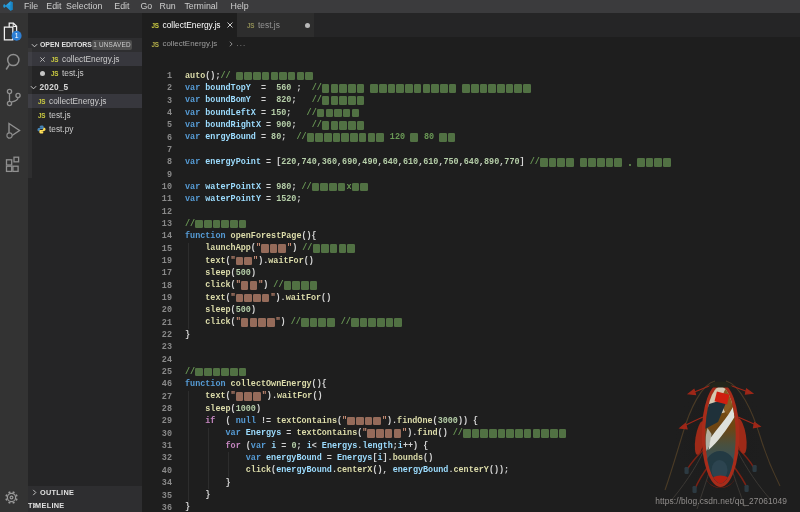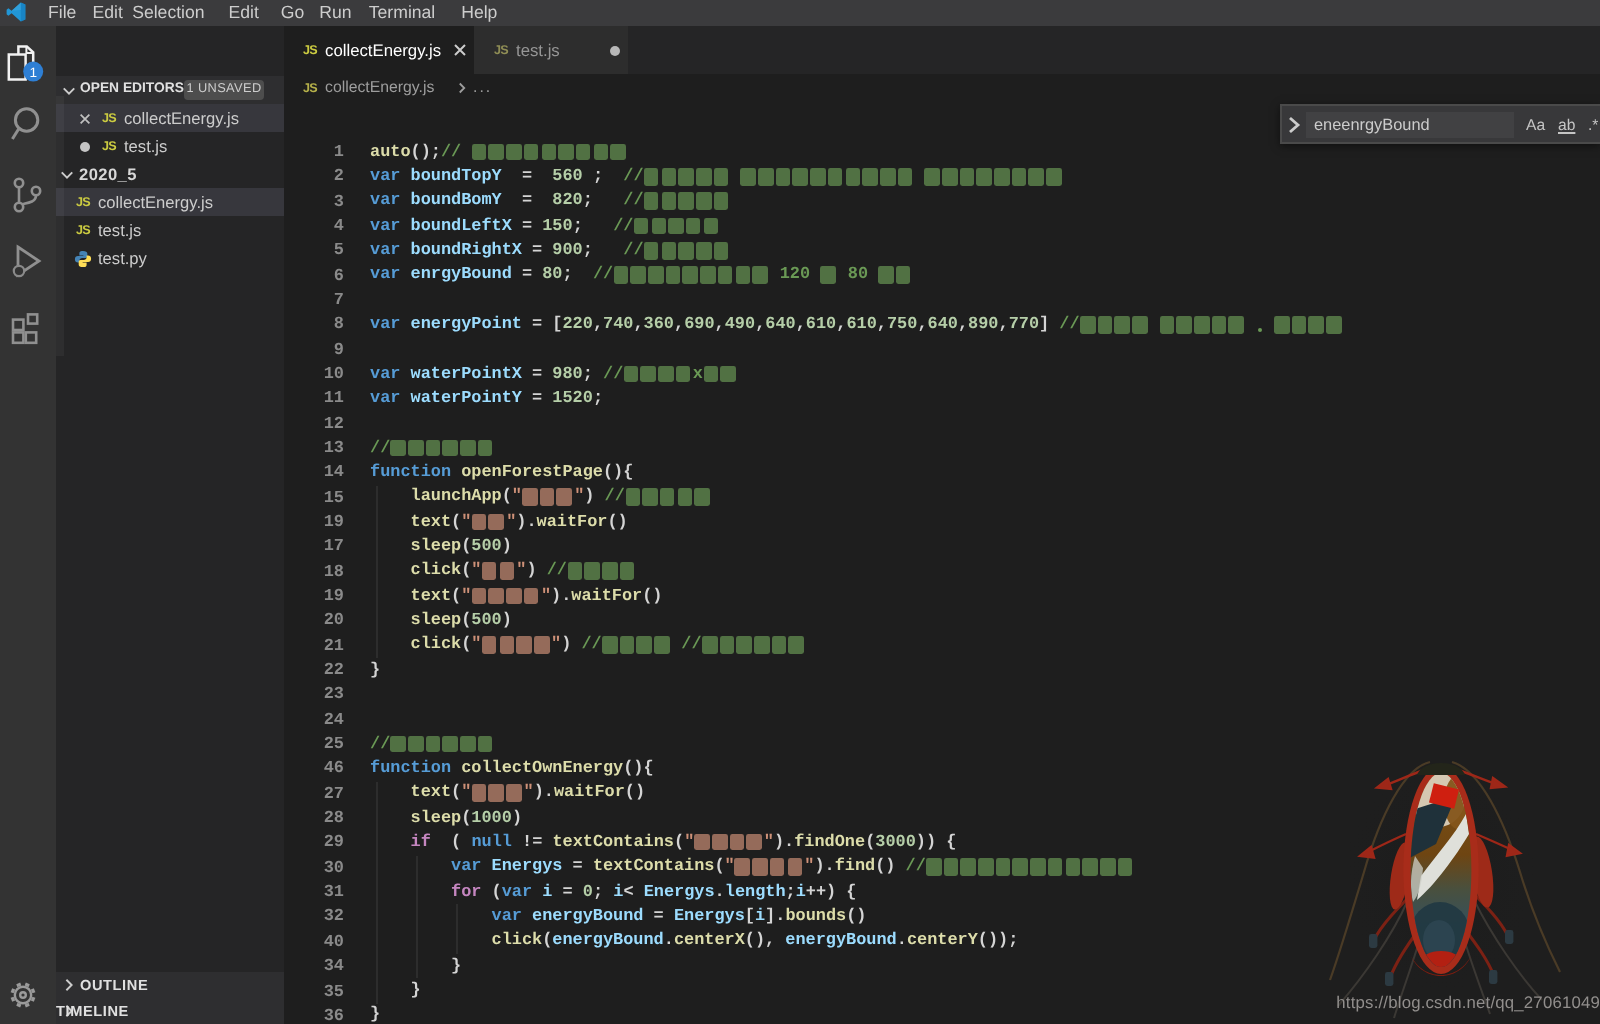--- a/index.html
+++ b/index.html
@@ -28,21 +28,21 @@
 .cl{height:12.34px}
 .cl s{text-decoration:none}
 .cl b{display:inline-block;width:7.6px;height:8.4px;background:currentColor;opacity:.68;border-radius:1.2px;margin:0 1px 0 .1px;vertical-align:-2.4px}
 .cl b.p{background:none;opacity:1}
 .cl b.p::after{content:"";display:block;width:2.2px;height:2.2px;border-radius:50%;background:currentColor;margin-top:5.5px;margin-left:1px}
 .ig{position:absolute;width:1px;background:rgba(255,255,255,.07)}
 
 #find{position:absolute;left:498.5px;top:39.5px;width:160px;height:19.5px;background:#38383a;border:1px solid #4a4a4a;border-right:none;box-shadow:0 1px 4px rgba(0,0,0,.5)}
 #find .inp{position:absolute;left:12px;top:2.8px;width:104px;height:13.2px;background:#414143;color:#cccccc;font-size:8.2px;line-height:13.2px;padding-left:4px}
 #find .ico{position:absolute;top:0;height:19.5px;line-height:19.5px;color:#c5c5c5;font-size:7.8px}
-#url{position:absolute;right:0;top:483.5px;font-size:8.4px;color:#918e8c;letter-spacing:.1px}
+#url{position:absolute;right:13px;top:483.5px;font-size:8.4px;color:#918e8c;letter-spacing:.1px}
 s{text-decoration:none}
 </style></head><body>
 <div id="w">
     <div id="tb" class="abs">
       <svg class="abs" style="left:2.5px;top:1px" width="10" height="10" viewBox="0 0 100 100">
         <path fill="#2196d6" d="M74 2 L97 13 V87 L74 98 L28 56 L12 69 L3 61 V39 L12 31 L28 44 Z"></path>
         <path fill="#1277b8" d="M74 2 L97 13 V87 L74 98 L74 60 Z" opacity=".55"></path>
         <path fill="#3fa9e0" d="M28 44 L74 2 L74 40 Z" opacity=".5"></path>
       </svg>
       <s style="left:24px">File</s>
@@ -212,29 +212,20 @@
         <div>29</div>
         <div>30</div>
         <div>31</div>
         <div>32</div>
         <div>40</div>
         <div>34</div>
         <div>35</div>
         <div>36</div>
       </div>
       <div id="codex"><div class="cl"><s style="color:#dcdcaa">auto</s><s style="color:#d4d4d4">();</s><s style="color:#6a9955">// </s><s style="color:#6a9955"><b></b><b></b><b></b><b></b><b></b><b></b><b></b><b></b><b></b></s></div><div class="cl"><s style="color:#569cd6">var </s><s style="color:#9cdcfe">boundTopY </s><s style="color:#d4d4d4"> =  </s><s style="color:#b5cea8">560</s><s style="color:#d4d4d4"> ;</s><s>&nbsp;&nbsp;</s><s style="color:#6a9955">//</s><s style="color:#6a9955"><b></b><b></b><b></b><b></b><b></b></s><s>&nbsp;</s><s style="color:#6a9955"><b></b><b></b><b></b><b></b><b></b><b></b><b></b><b></b><b></b><b></b></s><s>&nbsp;</s><s style="color:#6a9955"><b></b><b></b><b></b><b></b><b></b><b></b><b></b><b></b></s></div><div class="cl"><s style="color:#569cd6">var </s><s style="color:#9cdcfe">boundBomY </s><s style="color:#d4d4d4"> =  </s><s style="color:#b5cea8">820</s><s style="color:#d4d4d4">;</s><s>&nbsp;&nbsp;&nbsp;</s><s style="color:#6a9955">//</s><s style="color:#6a9955"><b></b><b></b><b></b><b></b><b></b></s></div><div class="cl"><s style="color:#569cd6">var </s><s style="color:#9cdcfe">boundLeftX </s><s style="color:#d4d4d4">= </s><s style="color:#b5cea8">150</s><s style="color:#d4d4d4">;</s><s>&nbsp;&nbsp;&nbsp;</s><s style="color:#6a9955">//</s><s style="color:#6a9955"><b></b><b></b><b></b><b></b><b></b></s></div><div class="cl"><s style="color:#569cd6">var </s><s style="color:#9cdcfe">boundRightX </s><s style="color:#d4d4d4">= </s><s style="color:#b5cea8">900</s><s style="color:#d4d4d4">;</s><s>&nbsp;&nbsp;&nbsp;</s><s style="color:#6a9955">//</s><s style="color:#6a9955"><b></b><b></b><b></b><b></b><b></b></s></div><div class="cl"><s style="color:#569cd6">var </s><s style="color:#9cdcfe">enrgyBound </s><s style="color:#d4d4d4">= </s><s style="color:#b5cea8">80</s><s style="color:#d4d4d4">;</s><s>&nbsp;&nbsp;</s><s style="color:#6a9955">//</s><s style="color:#6a9955"><b></b><b></b><b></b><b></b><b></b><b></b><b></b><b></b><b></b></s><s style="color:#6a9955"> 120 </s><s style="color:#6a9955"><b></b></s><s style="color:#6a9955"> 80 </s><s style="color:#6a9955"><b></b><b></b></s></div><div class="cl">&nbsp;</div><div class="cl"><s style="color:#569cd6">var </s><s style="color:#9cdcfe">energyPoint </s><s style="color:#d4d4d4">= [</s><s style="color:#b5cea8">220</s><s style="color:#d4d4d4">,</s><s style="color:#b5cea8">740</s><s style="color:#d4d4d4">,</s><s style="color:#b5cea8">360</s><s style="color:#d4d4d4">,</s><s style="color:#b5cea8">690</s><s style="color:#d4d4d4">,</s><s style="color:#b5cea8">490</s><s style="color:#d4d4d4">,</s><s style="color:#b5cea8">640</s><s style="color:#d4d4d4">,</s><s style="color:#b5cea8">610</s><s style="color:#d4d4d4">,</s><s style="color:#b5cea8">610</s><s style="color:#d4d4d4">,</s><s style="color:#b5cea8">750</s><s style="color:#d4d4d4">,</s><s style="color:#b5cea8">640</s><s style="color:#d4d4d4">,</s><s style="color:#b5cea8">890</s><s style="color:#d4d4d4">,</s><s style="color:#b5cea8">770</s><s style="color:#d4d4d4">] </s><s style="color:#6a9955">//</s><s style="color:#6a9955"><b></b><b></b><b></b><b></b></s><s>&nbsp;</s><s style="color:#6a9955"><b></b><b></b><b></b><b></b><b></b></s><s>&nbsp;</s><s style="color:#6a9955"><b class="p"></b></s><s style="color:#6a9955"><b></b><b></b><b></b><b></b></s></div><div class="cl">&nbsp;</div><div class="cl"><s style="color:#569cd6">var </s><s style="color:#9cdcfe">waterPointX </s><s style="color:#d4d4d4">= </s><s style="color:#b5cea8">980</s><s style="color:#d4d4d4">; </s><s style="color:#6a9955">//</s><s style="color:#6a9955"><b></b><b></b><b></b><b></b></s><s style="color:#6a9955">x</s><s style="color:#6a9955"><b></b><b></b></s></div><div class="cl"><s style="color:#569cd6">var </s><s style="color:#9cdcfe">waterPointY </s><s style="color:#d4d4d4">= </s><s style="color:#b5cea8">1520</s><s style="color:#d4d4d4">;</s></div><div class="cl">&nbsp;</div><div class="cl"><s style="color:#6a9955">//</s><s style="color:#6a9955"><b></b><b></b><b></b><b></b><b></b><b></b></s></div><div class="cl"><s style="color:#569cd6">function </s><s style="color:#dcdcaa">openForestPage</s><s style="color:#d4d4d4">(){</s></div><div class="cl"><s>&nbsp;&nbsp;&nbsp;&nbsp;</s><s style="color:#dcdcaa">launchApp</s><s style="color:#d4d4d4">(</s><s style="color:#ce9178">"</s><s style="color:#ce9178"><b></b><b></b><b></b></s><s style="color:#ce9178">"</s><s style="color:#d4d4d4">) </s><s style="color:#6a9955">//</s><s style="color:#6a9955"><b></b><b></b><b></b><b></b><b></b></s></div><div class="cl"><s>&nbsp;&nbsp;&nbsp;&nbsp;</s><s style="color:#dcdcaa">text</s><s style="color:#d4d4d4">(</s><s style="color:#ce9178">"</s><s style="color:#ce9178"><b></b><b></b></s><s style="color:#ce9178">"</s><s style="color:#d4d4d4">).</s><s style="color:#dcdcaa">waitFor</s><s style="color:#d4d4d4">()</s></div><div class="cl"><s>&nbsp;&nbsp;&nbsp;&nbsp;</s><s style="color:#dcdcaa">sleep</s><s style="color:#d4d4d4">(</s><s style="color:#b5cea8">500</s><s style="color:#d4d4d4">)</s></div><div class="cl"><s>&nbsp;&nbsp;&nbsp;&nbsp;</s><s style="color:#dcdcaa">click</s><s style="color:#d4d4d4">(</s><s style="color:#ce9178">"</s><s style="color:#ce9178"><b></b><b></b></s><s style="color:#ce9178">"</s><s style="color:#d4d4d4">) </s><s style="color:#6a9955">//</s><s style="color:#6a9955"><b></b><b></b><b></b><b></b></s></div><div class="cl"><s>&nbsp;&nbsp;&nbsp;&nbsp;</s><s style="color:#dcdcaa">text</s><s style="color:#d4d4d4">(</s><s style="color:#ce9178">"</s><s style="color:#ce9178"><b></b><b></b><b></b><b></b></s><s style="color:#ce9178">"</s><s style="color:#d4d4d4">).</s><s style="color:#dcdcaa">waitFor</s><s style="color:#d4d4d4">()</s></div><div class="cl"><s>&nbsp;&nbsp;&nbsp;&nbsp;</s><s style="color:#dcdcaa">sleep</s><s style="color:#d4d4d4">(</s><s style="color:#b5cea8">500</s><s style="color:#d4d4d4">)</s></div><div class="cl"><s>&nbsp;&nbsp;&nbsp;&nbsp;</s><s style="color:#dcdcaa">click</s><s style="color:#d4d4d4">(</s><s style="color:#ce9178">"</s><s style="color:#ce9178"><b></b><b></b><b></b><b></b></s><s style="color:#ce9178">"</s><s style="color:#d4d4d4">) </s><s style="color:#6a9955">//</s><s style="color:#6a9955"><b></b><b></b><b></b><b></b></s><s style="color:#6a9955"> //</s><s style="color:#6a9955"><b></b><b></b><b></b><b></b><b></b><b></b></s></div><div class="cl"><s style="color:#d4d4d4">}</s></div><div class="cl">&nbsp;</div><div class="cl">&nbsp;</div><div class="cl"><s style="color:#6a9955">//</s><s style="color:#6a9955"><b></b><b></b><b></b><b></b><b></b><b></b></s></div><div class="cl"><s style="color:#569cd6">function </s><s style="color:#dcdcaa">collectOwnEnergy</s><s style="color:#d4d4d4">(){</s></div><div class="cl"><s>&nbsp;&nbsp;&nbsp;&nbsp;</s><s style="color:#dcdcaa">text</s><s style="color:#d4d4d4">(</s><s style="color:#ce9178">"</s><s style="color:#ce9178"><b></b><b></b><b></b></s><s style="color:#ce9178">"</s><s style="color:#d4d4d4">).</s><s style="color:#dcdcaa">waitFor</s><s style="color:#d4d4d4">()</s></div><div class="cl"><s>&nbsp;&nbsp;&nbsp;&nbsp;</s><s style="color:#dcdcaa">sleep</s><s style="color:#d4d4d4">(</s><s style="color:#b5cea8">1000</s><s style="color:#d4d4d4">)</s></div><div class="cl"><s>&nbsp;&nbsp;&nbsp;&nbsp;</s><s style="color:#c586c0">if</s><s>&nbsp;&nbsp;</s><s style="color:#d4d4d4">( </s><s style="color:#569cd6">null</s><s style="color:#d4d4d4"> != </s><s style="color:#dcdcaa">textContains</s><s style="color:#d4d4d4">(</s><s style="color:#ce9178">"</s><s style="color:#ce9178"><b></b><b></b><b></b><b></b></s><s style="color:#ce9178">"</s><s style="color:#d4d4d4">).</s><s style="color:#dcdcaa">findOne</s><s style="color:#d4d4d4">(</s><s style="color:#b5cea8">3000</s><s style="color:#d4d4d4">)) {</s></div><div class="cl"><s>&nbsp;&nbsp;&nbsp;&nbsp;&nbsp;&nbsp;&nbsp;&nbsp;</s><s style="color:#569cd6">var </s><s style="color:#9cdcfe">Energys </s><s style="color:#d4d4d4">= </s><s style="color:#dcdcaa">textContains</s><s style="color:#d4d4d4">(</s><s style="color:#ce9178">"</s><s style="color:#ce9178"><b></b><b></b><b></b><b></b></s><s style="color:#ce9178">"</s><s style="color:#d4d4d4">).</s><s style="color:#dcdcaa">find</s><s style="color:#d4d4d4">() </s><s style="color:#6a9955">//</s><s style="color:#6a9955"><b></b><b></b><b></b><b></b><b></b><b></b><b></b><b></b><b></b><b></b><b></b><b></b></s></div><div class="cl"><s>&nbsp;&nbsp;&nbsp;&nbsp;&nbsp;&nbsp;&nbsp;&nbsp;</s><s style="color:#c586c0">for </s><s style="color:#d4d4d4">(</s><s style="color:#569cd6">var </s><s style="color:#9cdcfe">i </s><s style="color:#d4d4d4">= </s><s style="color:#b5cea8">0</s><s style="color:#d4d4d4">; </s><s style="color:#9cdcfe">i</s><s style="color:#d4d4d4">&lt; </s><s style="color:#9cdcfe">Energys</s><s style="color:#d4d4d4">.</s><s style="color:#9cdcfe">length</s><s style="color:#d4d4d4">;</s><s style="color:#9cdcfe">i</s><s style="color:#d4d4d4">++) {</s></div><div class="cl"><s>&nbsp;&nbsp;&nbsp;&nbsp;&nbsp;&nbsp;&nbsp;&nbsp;&nbsp;&nbsp;&nbsp;&nbsp;</s><s style="color:#569cd6">var </s><s style="color:#9cdcfe">energyBound </s><s style="color:#d4d4d4">= </s><s style="color:#9cdcfe">Energys</s><s style="color:#d4d4d4">[</s><s style="color:#9cdcfe">i</s><s style="color:#d4d4d4">].</s><s style="color:#dcdcaa">bounds</s><s style="color:#d4d4d4">()</s></div><div class="cl"><s>&nbsp;&nbsp;&nbsp;&nbsp;&nbsp;&nbsp;&nbsp;&nbsp;&nbsp;&nbsp;&nbsp;&nbsp;</s><s style="color:#dcdcaa">click</s><s style="color:#d4d4d4">(</s><s style="color:#9cdcfe">energyBound</s><s style="color:#d4d4d4">.</s><s style="color:#dcdcaa">centerX</s><s style="color:#d4d4d4">(), </s><s style="color:#9cdcfe">energyBound</s><s style="color:#d4d4d4">.</s><s style="color:#dcdcaa">centerY</s><s style="color:#d4d4d4">());</s></div><div class="cl"><s>&nbsp;&nbsp;&nbsp;&nbsp;&nbsp;&nbsp;&nbsp;&nbsp;</s><s style="color:#d4d4d4">}</s></div><div class="cl"><s>&nbsp;&nbsp;&nbsp;&nbsp;</s><s style="color:#d4d4d4">}</s></div><div class="cl"><s style="color:#d4d4d4">}</s></div></div>
-      <div id="find">
-        <svg style="position:absolute;left:2px;top:5px" width="8" height="9" viewBox="0 0 8 9">
-          <path d="M2 1 L6 4.5 L2 8" stroke="#cccccc" stroke-width="1.4" fill="none"></path>
-        </svg>
-        <div class="inp">eneenrgyBound</div>
-        <span class="ico" style="left:122px">Aa</span>
-        <span class="ico" style="left:138px;text-decoration:underline">ab</span>
-        <span class="ico" style="left:153px">.*</span>
-      </div>
       <svg style="position:absolute;left:498.5px;top:347.5px" width="160" height="152" viewBox="0 0 160 152">
 <defs>
 <linearGradient id="wing" x1="0" y1="0" x2="0" y2="1">
  <stop offset="0" stop-color="#7e5316"></stop>
             <stop offset=".42" stop-color="#6e4512"></stop>
  <stop offset=".6" stop-color="#49503e"></stop>
             <stop offset=".78" stop-color="#35505c"></stop>
             <stop offset="1" stop-color="#263e4a"></stop>
 </linearGradient>
 <radialGradient id="shad" cx=".5" cy=".5" r=".5">

